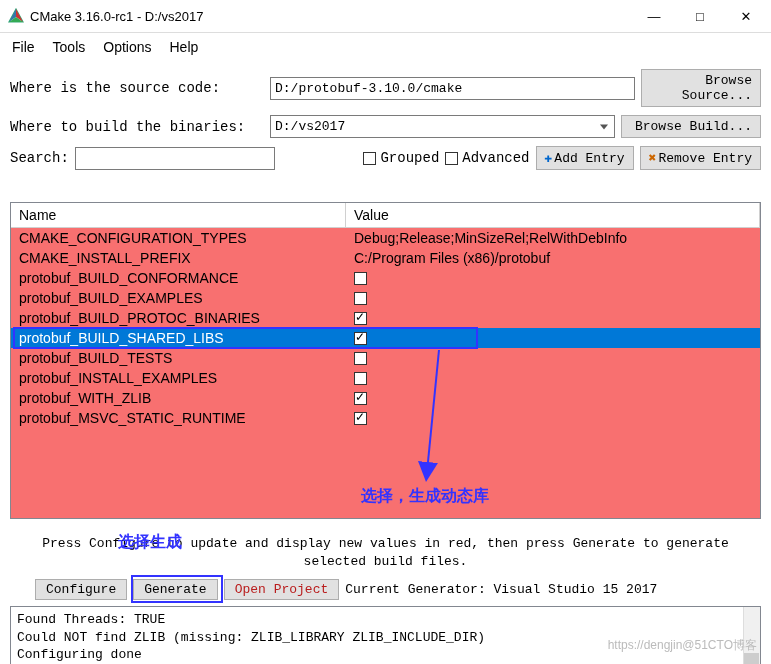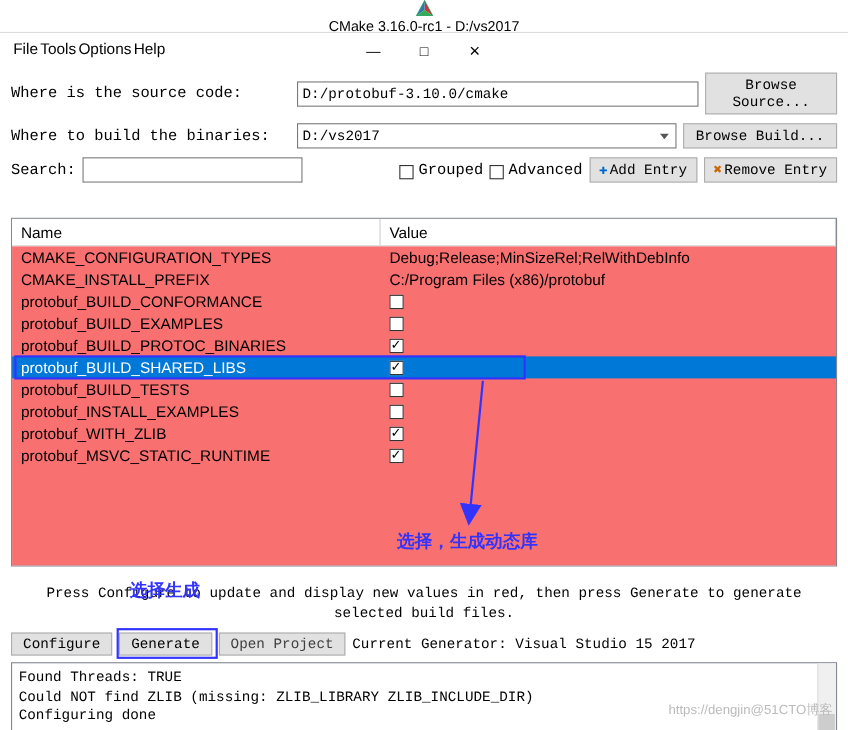--- a/index.html
+++ b/index.html
@@ -1,53 +1,53 @@
 <!DOCTYPE html>
 <html><head>
 <meta charset="utf-8">
 <style>
 * { box-sizing: border-box; margin: 0; padding: 0; }
 body { font-family: "Segoe UI", Tahoma, sans-serif; font-size: 13px; background: #fff; width: 771px; }
-.titlebar { display: flex; align-items: center; height: 30px; padding: 0 2px; border-bottom: 1px solid #ddd; flex-direction: column; }
+.titlebar { display: flex; align-items: center; height: 30px; padding: 16px 2px; border-bottom: 1px solid #ddd; }
 .titlebar .icon { width: 16px; height: 16px; margin: 0 6px; }
 .titlebar .title { flex: 1; font-size: 13px; }
 .win-btns { display: flex; }
 .win-btn { width: 46px; height: 30px; display: flex; align-items: center; justify-content: center; }
-.menubar { display: flex; gap: 2px; padding: 6px 12px; font-size: 14px; }
+.menubar { display: flex; gap: 18px; padding: 6px 12px; font-size: 14px; }
 .content { padding: 8px 10px; }
 .row { display: flex; align-items: center; margin-bottom: 8px; gap: 6px; }
 .lbl-mono { font-family: "Courier New", monospace; font-size: 14px; }
 .path-input { flex: 1; border: 1px solid #7a7a7a; padding: 3px 4px; font-family: "Courier New", monospace; font-size: 13px; background: #fff; }
 .combo { flex: 1; border: 1px solid #7a7a7a; padding: 3px 20px 3px 4px; font-family: "Courier New", monospace; font-size: 13px; background: #fff; position: relative; }
 .combo::after { content: ""; position: absolute; right: 6px; top: 50%; transform: translateY(-50%); border-left: 4px solid transparent; border-right: 4px solid transparent; border-top: 5px solid #555; }
-.btn { background: #e1e1e1; border: 1px solid #adadad; padding: 3px 8px; font-family: "Courier New", monospace; font-size: 13px; cursor: pointer; }
+.btn { background: #e1e1e1; border: 1px solid #adadad; padding: 3px 8px; font-family: "Courier New", monospace; font-size: 13px; cursor: pointer; text-align: right; }
 .search-input { width: 200px; border: 1px solid #7a7a7a; padding: 3px 4px; }
-.chk { display: inline-flex; align-items: flex-end; gap: 4px; font-family: "Courier New", monospace; font-size: 14px; }
+.chk { display: inline-flex; align-items: center; gap: 4px; font-family: "Courier New", monospace; font-size: 14px; }
 .chk-box { width: 13px; height: 13px; border: 1px solid #333; background: #fff; display: inline-block; position: relative; }
 .icon-plus { color: #0066cc; font-weight: bold; margin-right: 2px; }
 .icon-x { color: #cc6600; font-weight: bold; margin-right: 2px; }
 .table-wrap { border: 1px solid #828790; margin-top: 32px; }
 .table-hdr { display: flex; background: #fff; border-bottom: 1px solid #d0d0d0; font-size: 14px; }
 .th { padding: 4px 8px; border-right: 1px solid #d0d0d0; }
 .th-name { width: 335px; }
 .th-val { flex: 1; }
 .tbody { background: #f87070; min-height: 290px; position: relative; }
 .trow { display: flex; align-items: center; height: 20px; font-size: 14px; color: #000; }
 .trow.sel { background: #0078d7; color: #fff; }
 .td-name { width: 335px; padding-left: 8px; overflow: hidden; white-space: nowrap; }
 .td-val { flex: 1; padding-left: 8px; display: flex; align-items: center; }
 .cell-chk { width: 13px; height: 13px; border: 1px solid #333; background: #fff; position: relative; }
 .cell-chk.checked::after { content: "✓"; position: absolute; top: -3px; left: 0; font-size: 12px; color: #000; }
 .highlight-box { position: absolute; border: 2px solid #3333ff; pointer-events: none; }
 .arrow-svg { position: absolute; pointer-events: none; }
 .anno-text { position: absolute; color: #3333ff; font-size: 16px; font-weight: bold; font-family: "Microsoft YaHei", sans-serif; }
 .hint { text-align: center; font-family: "Courier New", monospace; font-size: 13px; padding: 8px 20px; line-height: 1.4; }
-.bottom-btns { display: flex; align-items: center; gap: 6px; padding: 0 10px 6px; font-family: "Courier New", monospace; font-size: 13px; }
+.bottom-btns { display: flex; align-items: center; gap: 6px; padding: 0 10px 6px; font-family: "Courier New", monospace; font-size: 13px; margin-left: 25px; }
 .bottom-btns .btn { font-size: 13px; padding: 2px 10px; }
-.btn.disabled { color: #404040; }
+.btn.disabled { color: #b91c1c; }
 .log { margin: 0 10px 8px; border: 1px solid #828790; padding: 4px 6px; font-family: "Courier New", monospace; font-size: 13px; line-height: 1.35; height: 72px; overflow: hidden; background: #fff; position: relative; }
 .log .scroll { position: absolute; right: 0; top: 0; bottom: 0; width: 17px; background: #f0f0f0; border-left: 1px solid #ddd; }
 .log .thumb { position: absolute; right: 1px; width: 15px; background: #cdcdcd; }
 .watermark { position: absolute; right: 14px; bottom: 10px; color: #bbb; font-size: 12px; font-family: sans-serif; }
 </style>
 </head>
 <body>
 
 <div class="titlebar">
   <span class="icon">

